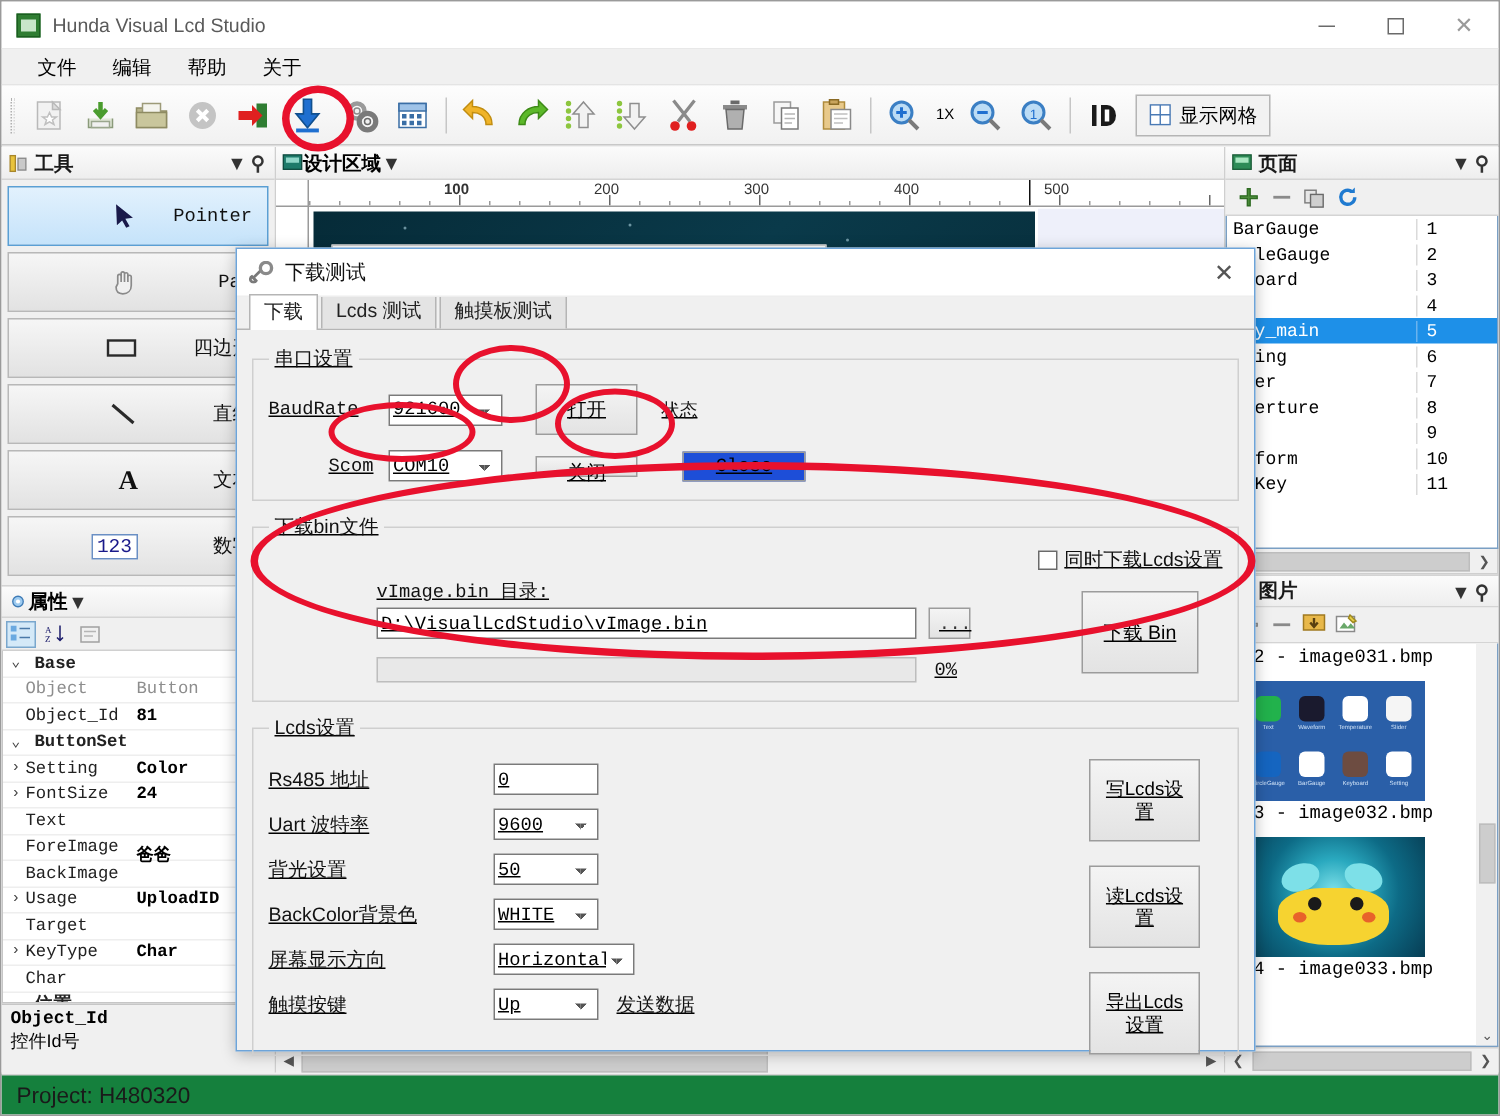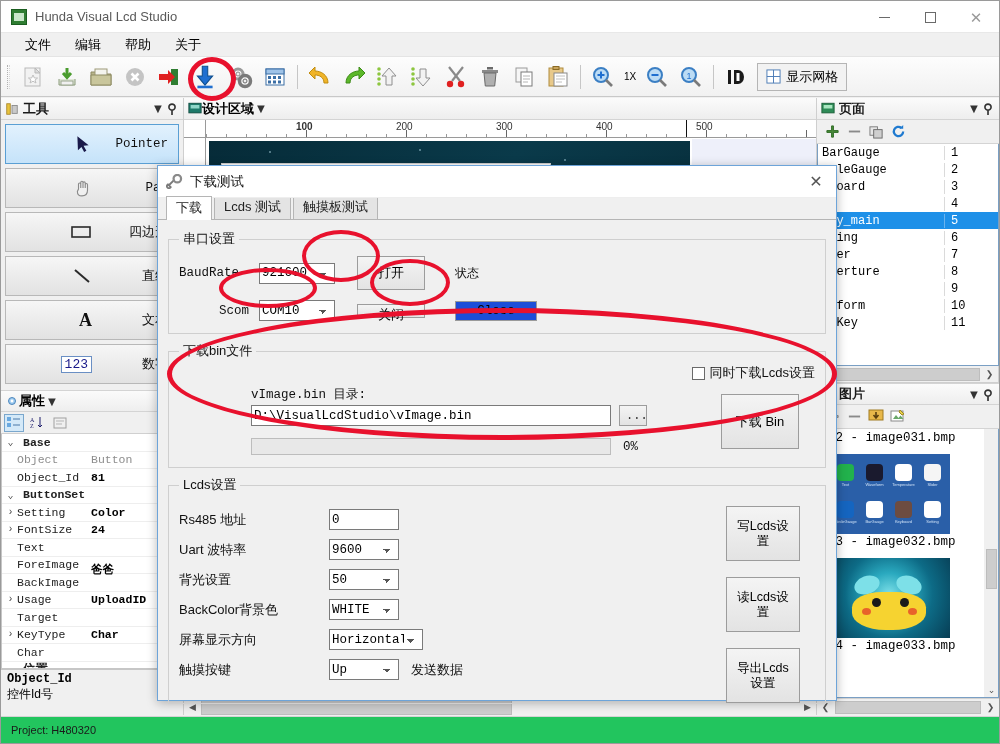--- a/index.html
+++ b/index.html
@@ -369,25 +369,25 @@
   .pk-cheek { position:absolute; top:50px; width:9px; height:7px; background:#e8622a; border-radius:50%; }
   .img-vscroll { position:absolute; right:0; top:0; bottom:0; width:14px; background:#f0f0f0; }
   .img-vthumb { position:absolute; right:1px; top:120px; width:11px; height:40px; background:#cdcdcd; border:1px solid #bdbdbd; }
   .img-vdown { position:absolute; right:1px; bottom:2px; width:11px; text-align:center; font-size:9px; color:#555; }
   .right-hscroll { height:17px; background:#f0f0f0; display:flex; align-items:center; border-top:1px solid #d2d2d2; }
 
   
   .statusbar {
     position: absolute; left:0; right:0; bottom:0;
     height: 27px;
-    background: #22c55e;
+    background: #15803d;
     border-top: 1px solid #d4d4d4;
     display: flex; align-items: center;
     padding-left: 10px;
-    font-size: 11px; color: #1a1a1a;
+    font-size: 15px; color: #1a1a1a;
   }
 
   
   .dialog {
     position: absolute;
     left: 156px; top: 164px;
     width: 680px; height: 536px;
     background: #f0f0f0;
     border: 1px solid #6da4d9;
     box-shadow: 0 2px 10px rgba(0,0,0,.28);
@@ -418,21 +418,21 @@
   .dlg-tab {
     padding: 2px 9px 3px 9px;
     font-size: 13px;
     border: 1px solid #b5b5b5;
     border-bottom: none;
     background: #e4e4e4;
     margin-right: 2px;
     color: #222;
   }
   .dlg-tab.active { background: #ffffff; position: relative; top: 1px; }
-  .dlg-body { position: relative; padding: 6px 10px; height: calc(100% - 54px); }
+  .dlg-body { position: relative; padding: 6px 10px; height: calc(100% - 54px); text-decoration: underline; }
 
   fieldset.grp {
     border: 1px solid #cfcfcf;
     margin: 4px 0 8px 0;
     padding: 6px 10px 10px 10px;
     position: relative;
   }
   fieldset.grp > legend {
     font-size: 13px; padding: 0 4px; color:#111;
   }
@@ -1190,21 +1190,21 @@
 
     <div class="dlg-body">
 
       <fieldset class="grp" style="height:104px;">
         <legend class="lbl-cn">串口设置</legend>
 
         <div class="row" style="margin-top:2px;">
           <span class="lbl-m" style="width:76px;">BaudRate</span>
           <select class="ui" style="width:76px;margin-left:4px;" id="sel-baud"><option value="9600">9600</option><option value="115200">115200</option><option value="921600" selected="">921600</option></select>
           <button class="ui" style="width:68px;height:34px;margin-left:22px;">打开</button>
-          <div style="margin-left:30px;display:flex;flex-direction:column;align-items:flex-end;">
+          <div style="margin-left:16px;display:flex;flex-direction:column;align-items:flex-end;">
             <span class="lbl-cn" style="font-size:12px;">状态</span>
           </div>
         </div>
 
         <div class="row" style="margin-top:10px;">
           <span class="lbl-m" style="width:76px;text-align:right;padding-right:6px;">Scom</span>
           <select class="ui" style="width:76px;margin-left:4px;" id="sel-scom"><option value="COM1">COM1</option><option value="COM3">COM3</option><option value="COM10" selected="">COM10</option></select>
           <button class="ui" style="width:68px;height:14px;margin-left:22px;">关闭</button>
           <div class="status-box" style="margin-left:30px;">Close</div>
         </div>

